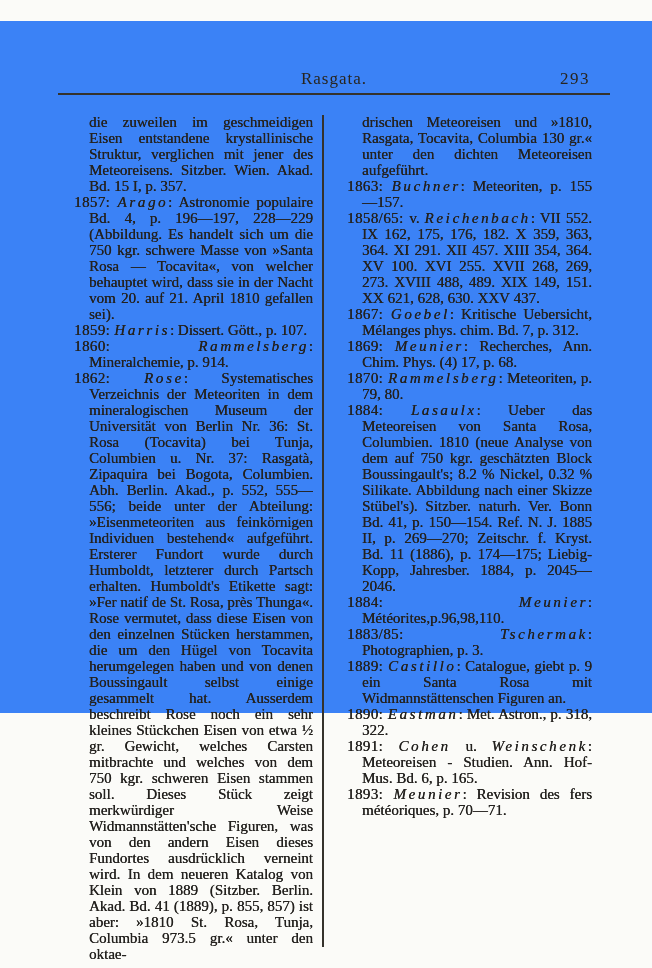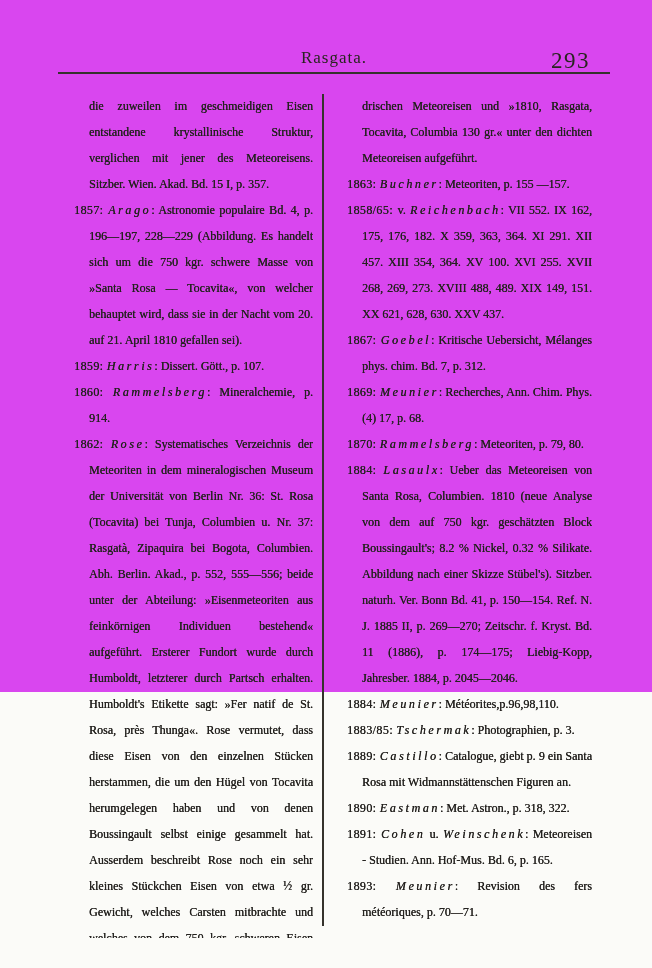--- a/index.html
+++ b/index.html
@@ -6,52 +6,53 @@
   body {
     width: 652px; height: 968px;
     background: #fbfbf8;
     font-family: "Liberation Serif", "DejaVu Serif", serif;
     color: #24221f;
     overflow: hidden;
   }
   #page {
     position: relative;
     width: 652px; height: 692px;
-    background: #d946ef;
+    background: #3b82f6;
+    margin-top: 21px;
   }
   .header-title {
     position: absolute;
     top: 48px; left: 58px; width: 552px;
     text-align: center;
     font-size: 17px;
     letter-spacing: 1px;
     color: #28251f;
   }
   .page-number {
     position: absolute;
     top: 48px; right: 62px;
-    font-size: 23px;
+    font-size: 17px;
     letter-spacing: 1.5px;
     color: #28251f;
   }
   .header-rule {
     position: absolute;
     top: 72px; left: 58px; width: 552px; height: 2px;
     background: #35322c;
   }
   .column-divider {
     position: absolute;
     top: 94px; left: 322px; width: 2px; height: 832px;
     background: #35322c;
   }
   .column {
     position: absolute;
     top: 93px;
-    font-size: 12px;
-    line-height: 26px;
+    font-size: 15px;
+    line-height: 16px;
     text-align: justify;
     overflow: hidden;
     height: 845px;
     text-shadow: 0.25px 0 0 currentColor;
   }
   #col-left  { left: 74px;  width: 239px; }
   #col-right { left: 347px; width: 245px; }
   .entry {
     margin: 0;
     padding-left: 15px;

